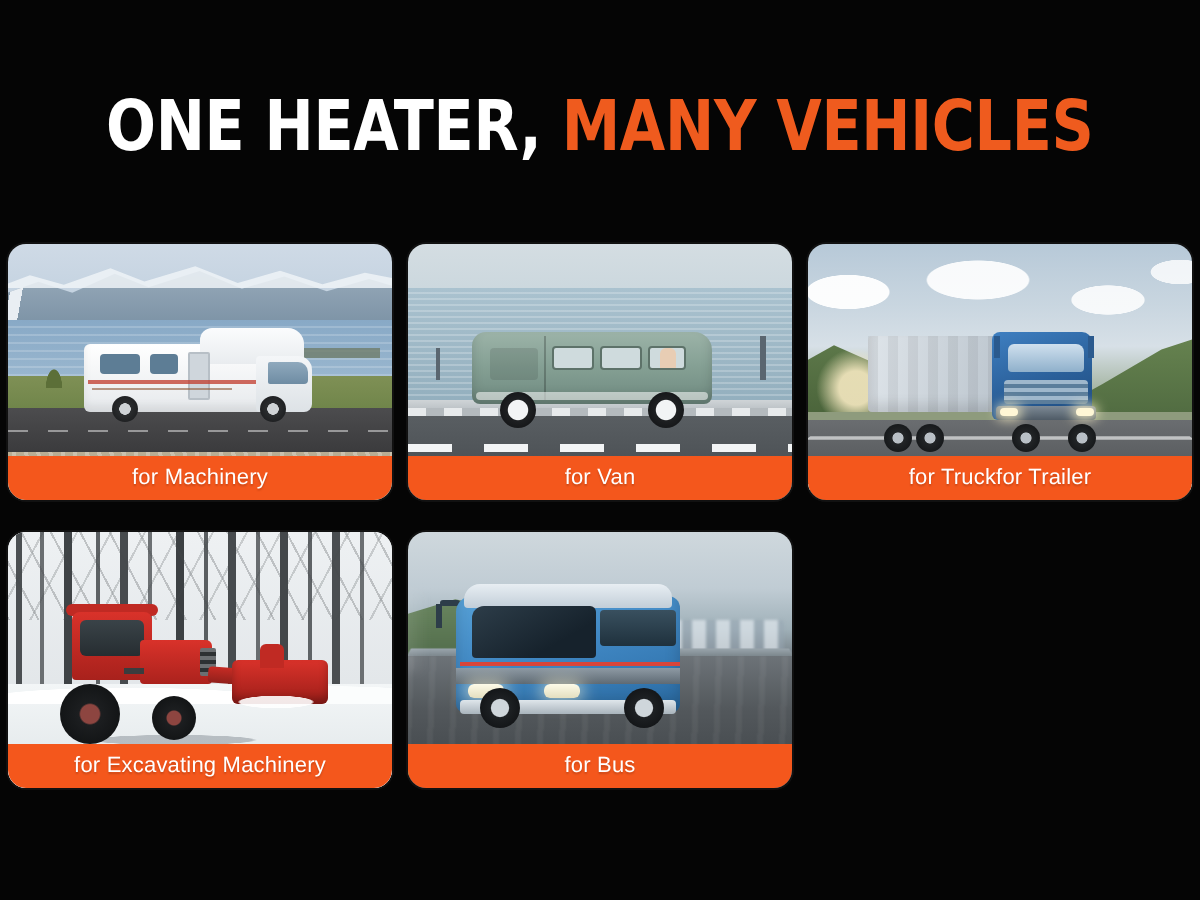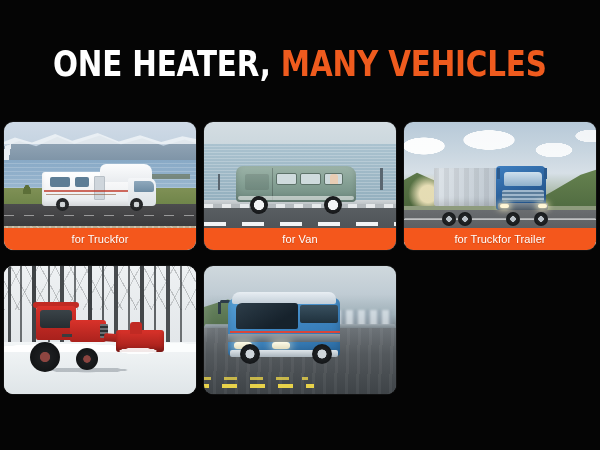--- a/index.html
+++ b/index.html
@@ -421,21 +421,21 @@
           <div class="rv-wind"></div>
           <div class="rv-w1"></div>
           <div class="rv-w2"></div>
           <div class="rv-door"></div>
           <div class="rv-stripe"></div>
           <div class="rv-stripe2"></div>
           <div class="rv-whl a"></div>
           <div class="rv-whl b"></div>
         </div>
       </div>
-      <div class="label">for Truckfor</div>
+      <div class="label">for Machinery</div>
     </div>
 
     <div class="card">
       <div class="scene s-van">
         <div class="vn-sea"></div>
         <div class="vn-post p1"></div>
         <div class="vn-post p2"></div>
         <div class="vn-post p3"></div>
         <div class="vn-post p4"></div>
         <div class="vn-wall"></div>
@@ -501,20 +501,21 @@
           <div class="tr-grill"></div>
           <div class="tr-step"></div>
           <div class="tr-arm"></div>
           <div class="tr-blower"></div>
           <div class="tr-chute"></div>
           <div class="tr-snowcast"></div>
           <div class="tr-whl rear"></div>
           <div class="tr-whl front"></div>
         </div>
       </div>
+      <div class="label">for Excavating Machinery</div>
     </div>
 
     <div class="card">
       <div class="scene s-bus">
         <div class="bs-hill"></div>
         <div class="bs-far"></div>
         <div class="bs-guard"></div>
         <div class="bs-road"></div>
         <div class="bs-dash"></div>
         <div class="bs-dash2"></div>
@@ -528,16 +529,17 @@
           <div class="bs-sidewin"></div>
           <div class="bs-redline"></div>
           <div class="bs-grey"></div>
           <div class="bs-lamp a"></div>
           <div class="bs-lamp b"></div>
           <div class="bs-bump"></div>
           <div class="bs-whl a"></div>
           <div class="bs-whl b"></div>
         </div>
       </div>
+      <div class="label">for Bus</div>
     </div>
 
   </div>
 </div>
 
 </body></html>

